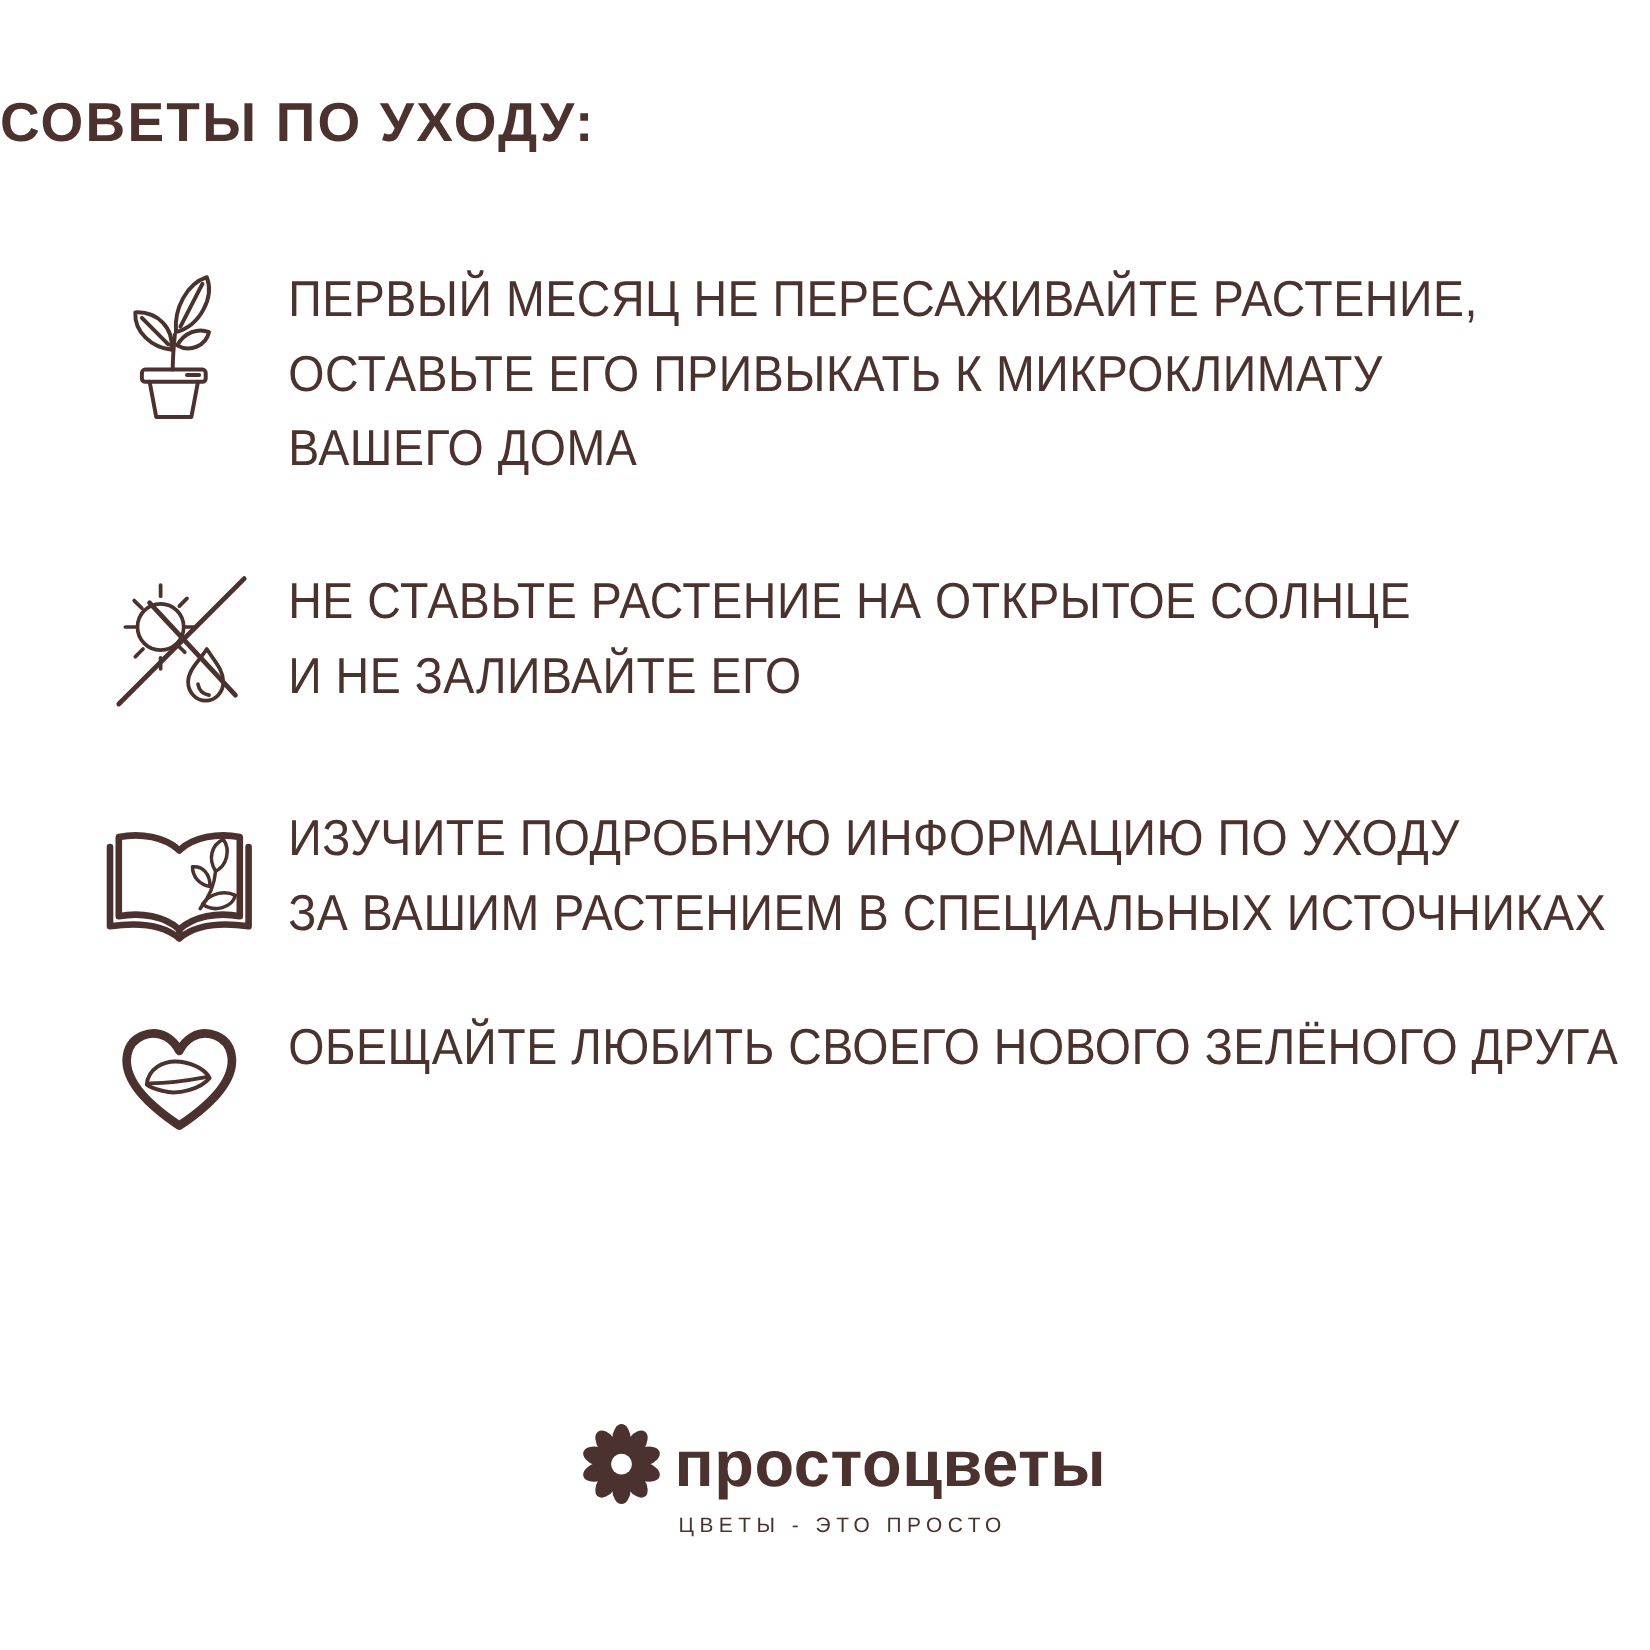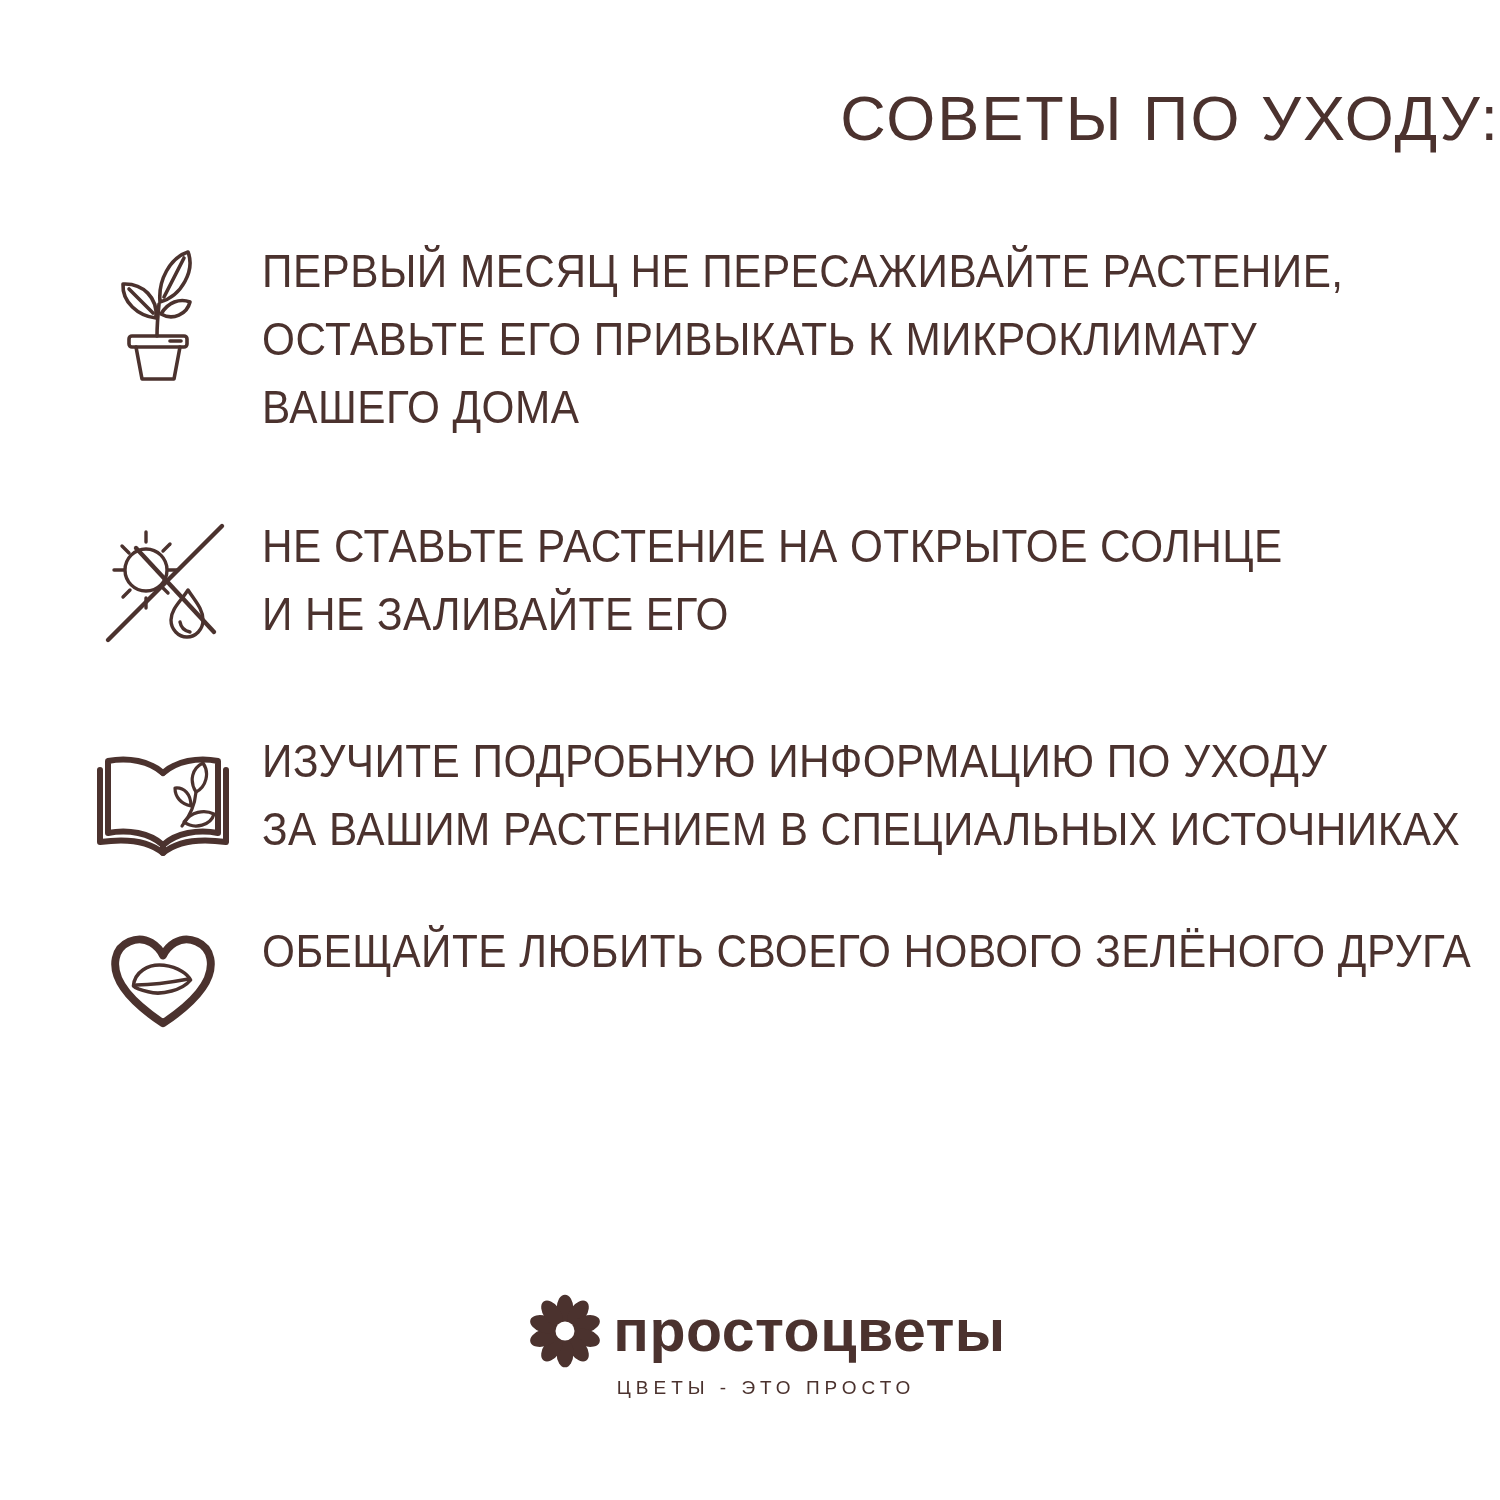--- a/index.html
+++ b/index.html
@@ -1,22 +1,22 @@
 <!DOCTYPE html>
 <html><head>
 <meta charset="utf-8">
 <style>
   html,body{margin:0;padding:0;background:#ffffff;}
   .page{
     position:relative;width:1500px;height:1500px;background:#ffffff;
     font-family:"Liberation Sans",sans-serif;color:#4b322e;overflow:hidden;
   }
   .title{
-    position:absolute;top:82px;left:0;width:100%;text-align:right;
-    font-size:63px;font-weight:normal;letter-spacing:2px;
+    position:absolute;top:82px;left:0;width:100%;text-align:left;
+    font-size:50px;font-weight:bold;letter-spacing:2px;
   }
   .tip-icon{position:absolute;}
   .tip-icon svg{display:block;width:100%;height:100%;}
   .icon1{left:98px;top:242px;width:132px;height:140px;}
   .icon2{left:92px;top:510px;width:146px;height:146px;}
   .icon3{left:88px;top:746px;width:150px;height:120px;}
   .icon4{left:100px;top:922px;width:126px;height:116px;}
   .tip-text{
     position:absolute;left:262px;font-size:46px;line-height:68px;
     letter-spacing:0.5px;transform:scaleX(0.92);transform-origin:0 50%;

